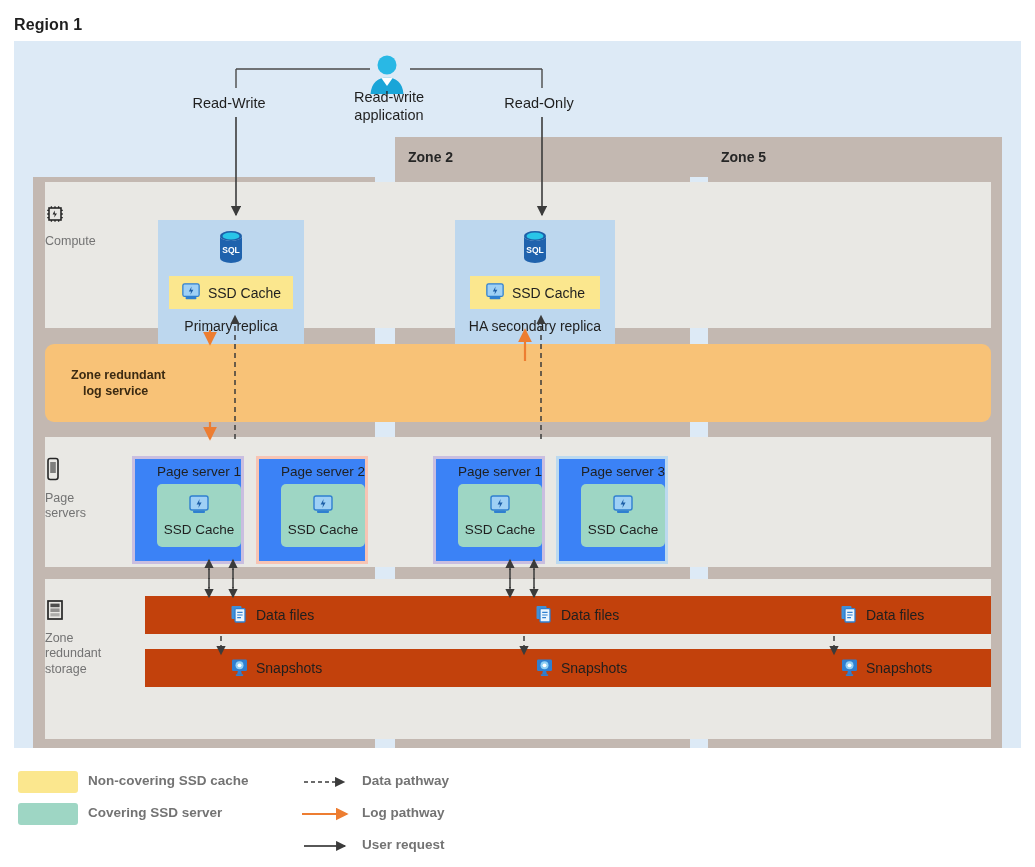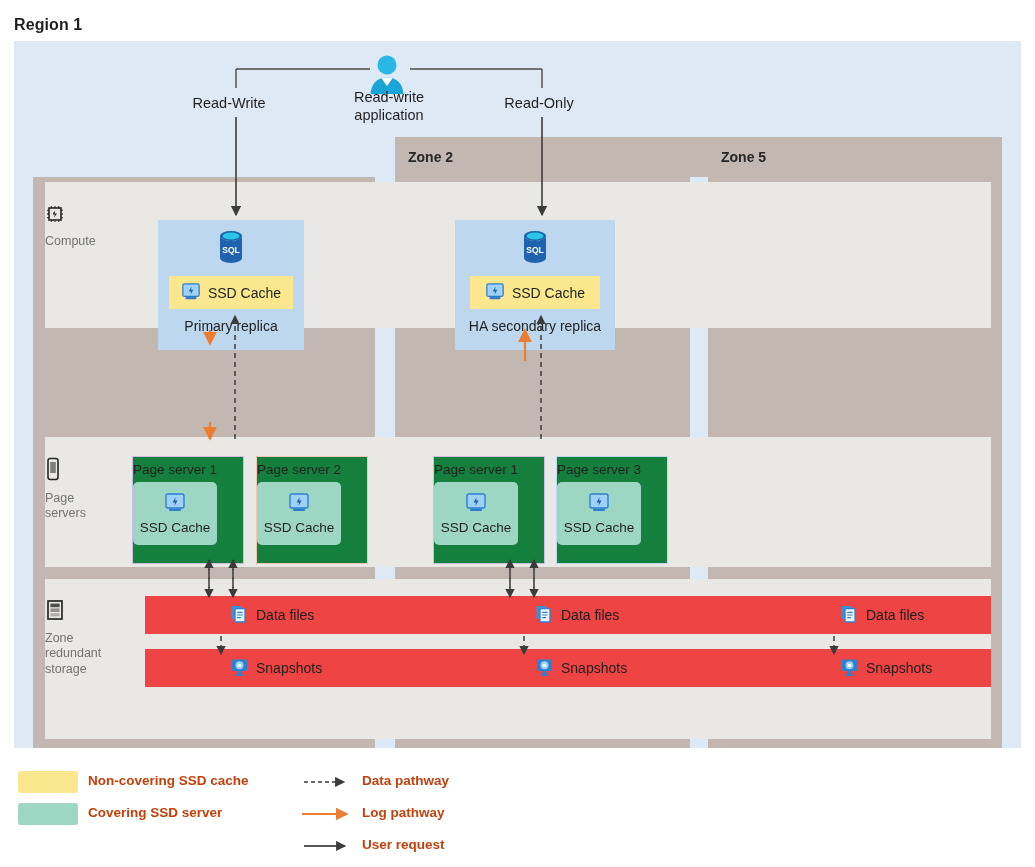--- a/index.html
+++ b/index.html
@@ -101,55 +101,55 @@
     width: 124px; height: 33px; margin-top: 6px;
     background: #fbe78e;
     display: flex; align-items: center; justify-content: center; gap: 7px;
     font-size: 14px; color: #1f1f1f;
   }
   .replica-name { margin-top: 9px; font-size: 14px; color: #1f1f1f; }
 
   
   .ps-card {
     position: absolute; top: 19px; width: 112px; height: 108px;
-    border: 1px solid #ec4899; background: #15803d;
-    display: flex; flex-direction: column; align-items: flex-start;
+    border: 3px solid #ec4899; background: #3b82f6;
+    display: flex; flex-direction: column; align-items: flex-end;
   }
   .ps-card.purple { border-color: #c9bee0; }
   .ps-card.salmon { border-color: #f7c4b4; }
   .ps-card.blue   { border-color: #bcd9ef; }
   .ps-title { margin-top: 5px; font-size: 13.5px; color: #1f1f1f; }
   .ssd-teal {
     width: 84px; height: 63px; margin-top: 5px;
     background: #9ed6c4; border-radius: 5px;
     display: flex; flex-direction: column; align-items: center; justify-content: center;
   }
   .ssd-teal .lbl { font-size: 13.5px; color: #1f1f1f; margin-top: 3px; }
 
   
   .store-row {
     position: absolute; left: 100px; width: 846px; height: 38px;
-    background: #ef4444;
+    background: #c2410c;
   }
   .store-row.r1 { top: 17px; }
   .store-row.r2 { top: 70px; }
   .store-cell {
     position: absolute; top: 0; height: 38px;
     display: flex; align-items: center; gap: 7px;
     font-size: 14px; color: #1f1f1f;
   }
 
   
   .arrows { position: absolute; left: 0; top: 0; width: 1007px; height: 707px; pointer-events: none; }
 
   
   .legend { position: absolute; left: 14px; top: 762px; width: 1007px; height: 95px; }
   .swatch { position: absolute; width: 60px; height: 22px; border-radius: 3px; }
   .legend-text {
-    position: absolute; font-size: 13.5px; font-weight: bold; color: #c2410c;
+    position: absolute; font-size: 13.5px; font-weight: bold; color: #737373;
     white-space: nowrap;
   }
   .legend-svg { position: absolute; left: 0; top: 0; width: 1007px; height: 95px; }
 </style>
 </head>
 <body>
 
 <div id="root">
 
   <div class="region-title">Region 1</div>
@@ -222,20 +222,26 @@
               <path d="M11.6 5 L8.6 10.4 L11 10.4 L10.4 14 L13.6 8.6 L11.1 8.6 Z" fill="#1e5fa8"></path>
               <rect x="5" y="16.4" width="12" height="2.6" rx="1" fill="#2f7fd0"></rect>
             </svg>
           </span>
           <span>SSD Cache</span>
         </div>
         <div class="replica-name">HA secondary replica</div>
       </div>
     </div>
 
+    <div class="log-band">
+      <div class="log-band-text">
+        <div>Zone redundant</div>
+        <div style="padding-left:12px">log service</div>
+      </div>
+    </div>
 
     <div class="panel pageserv">
       <div class="row-label" style="top:20px">
         <span class="glyph">
           <svg width="16" height="24" viewBox="0 0 16 24">
             <rect x="3" y="1.5" width="10" height="21" rx="2.2" fill="none" stroke="#262626" stroke-width="1.6"></rect>
             <rect x="5.2" y="5" width="5.6" height="11" fill="#262626" opacity=".55"></rect>
           </svg>
         </span>
         <span>Page</span><br>

